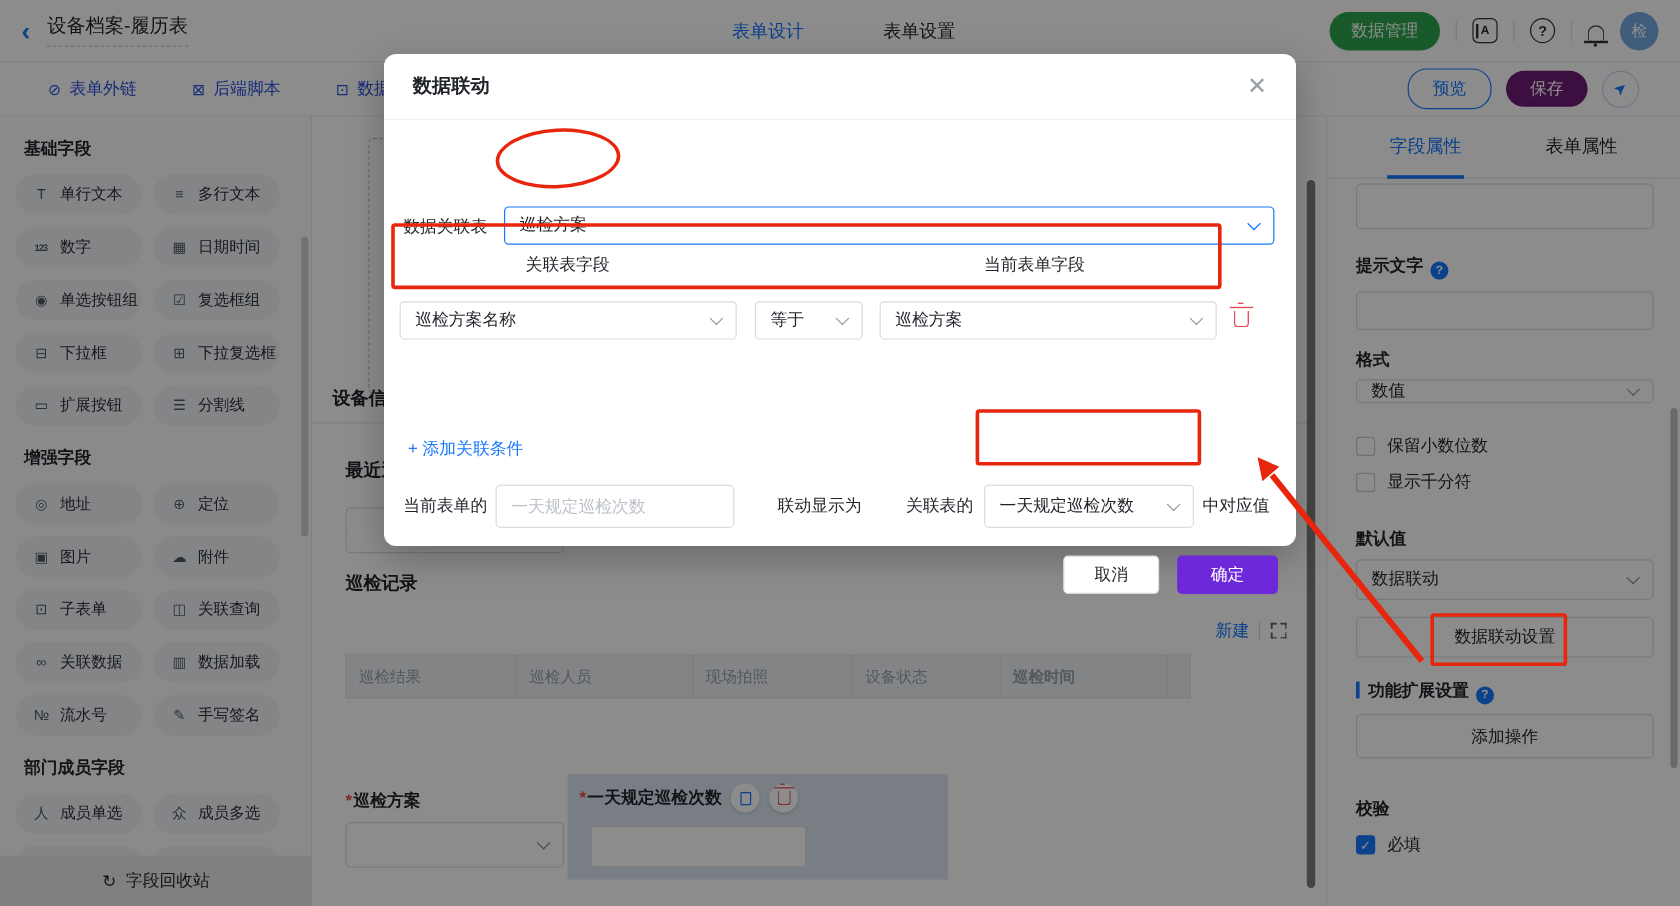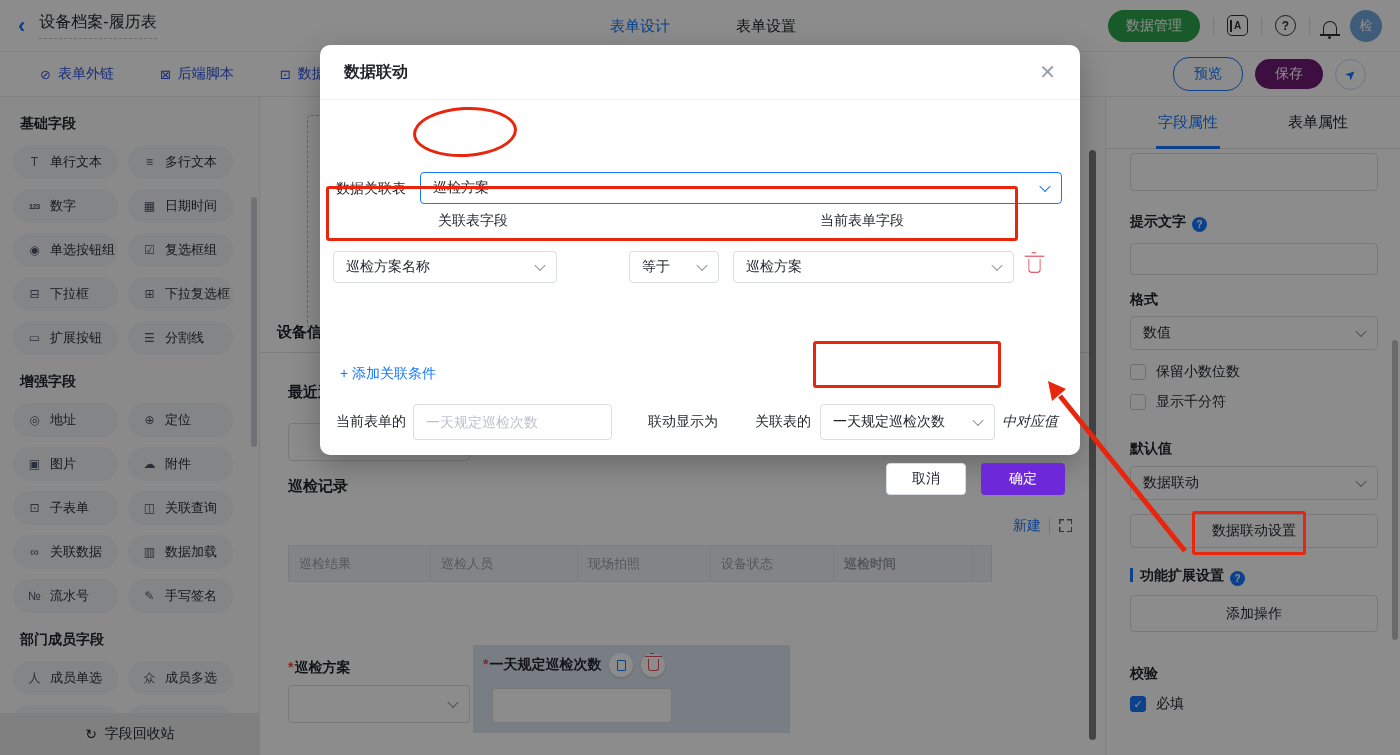--- a/index.html
+++ b/index.html
@@ -322,21 +322,21 @@
     <div class="pnl-tabs">
       <span class="pnl-tab active">字段属性</span>
       <span class="pnl-tab">表单属性</span>
     </div>
     <div class="pnl-abs inp" style="top:56px;height:38px;border-radius:4px;"></div>
     <div class="pnl-abs" style="top:116px;">
       <span class="plabel">提示文字</span><span class="qic">?</span>
     </div>
     <div class="pnl-abs inp" style="top:146px;height:32px;"></div>
     <div class="pnl-abs plabel" style="top:194px;">格式</div>
-    <div class="pnl-abs sel" style="top:219px;height:34px;">
+    <div class="pnl-abs sel" style="top:219px;height:20px;">
       <span class="seltext">数值</span>
       <span class="chev"></span>
     </div>
     <div class="pnl-abs cbrow" style="top:266px;">
       <span class="cb"></span>
       <span>保留小数位数</span>
     </div>
     <div class="pnl-abs cbrow" style="top:296px;">
       <span class="cb"></span>
       <span>显示千分符</span>
@@ -367,21 +367,21 @@
       <span class="m-close">✕</span>
     </div>
     <div class="m-body">
       <div class="m-lb" style="left:16px;top:80px;">数据关联表</div>
       <div class="sel m-sel blue-border" style="left:100px;top:72px;width:642px;">
         <span class="seltext">巡检方案</span>
         <span class="chev blue"></span>
       </div>
       <div class="m-lb" style="left:118px;top:112px;">关联表字段</div>
       <div class="m-lb" style="left:500px;top:112px;">当前表单字段</div>
-      <div class="sel m-sel" style="left:13px;top:151px;width:224px;">
+      <div class="sel m-sel" style="left:13px;top:151px;width:281px;">
         <span class="seltext">巡检方案名称</span>
         <span class="chev"></span>
       </div>
       <div class="sel m-sel" style="left:309px;top:151px;width:90px;">
         <span class="seltext">等于</span>
         <span class="chev"></span>
       </div>
       <div class="sel m-sel" style="left:413px;top:151px;width:281px;">
         <span class="seltext">巡检方案</span>
         <span class="chev"></span>
@@ -389,21 +389,21 @@
       <span class="trash" style="position:absolute;left:709px;top:160px;transform:scale(1.15);"></span>
       <div class="m-link">+ 添加关联条件</div>
       <div class="m-lb" style="left:16px;top:313px;">当前表单的</div>
       <input class="m-inp inp" style="left: 93px; top: 304px; width: 199px;" placeholder="一天规定巡检次数">
       <div class="m-lb" style="left:328px;top:313px;">联动显示为</div>
       <div class="m-lb" style="left:435px;top:313px;">关联表的</div>
       <div class="sel m-sel" style="left:500px;top:304px;width:175px;height:36px;">
         <span class="seltext">一天规定巡检次数</span>
         <span class="chev"></span>
       </div>
-      <div class="m-lb" style="left:682px;top:313px;font-style:italic;">中对应值</div>
+      <div class="m-lb" style="left:682px;top:313px;">中对应值</div>
       <div class="m-btn m-cancel">取消</div>
       <div class="m-btn m-ok">确定</div>
     </div>
   </div>
 
   <div class="anno anno-ellipse"></div>
   <div class="anno anno-r1"></div>
   <div class="anno anno-r2"></div>
   <div class="anno anno-r3"></div>
   <svg class="anno-svg" width="1400" height="755" viewBox="0 0 1400 755">

